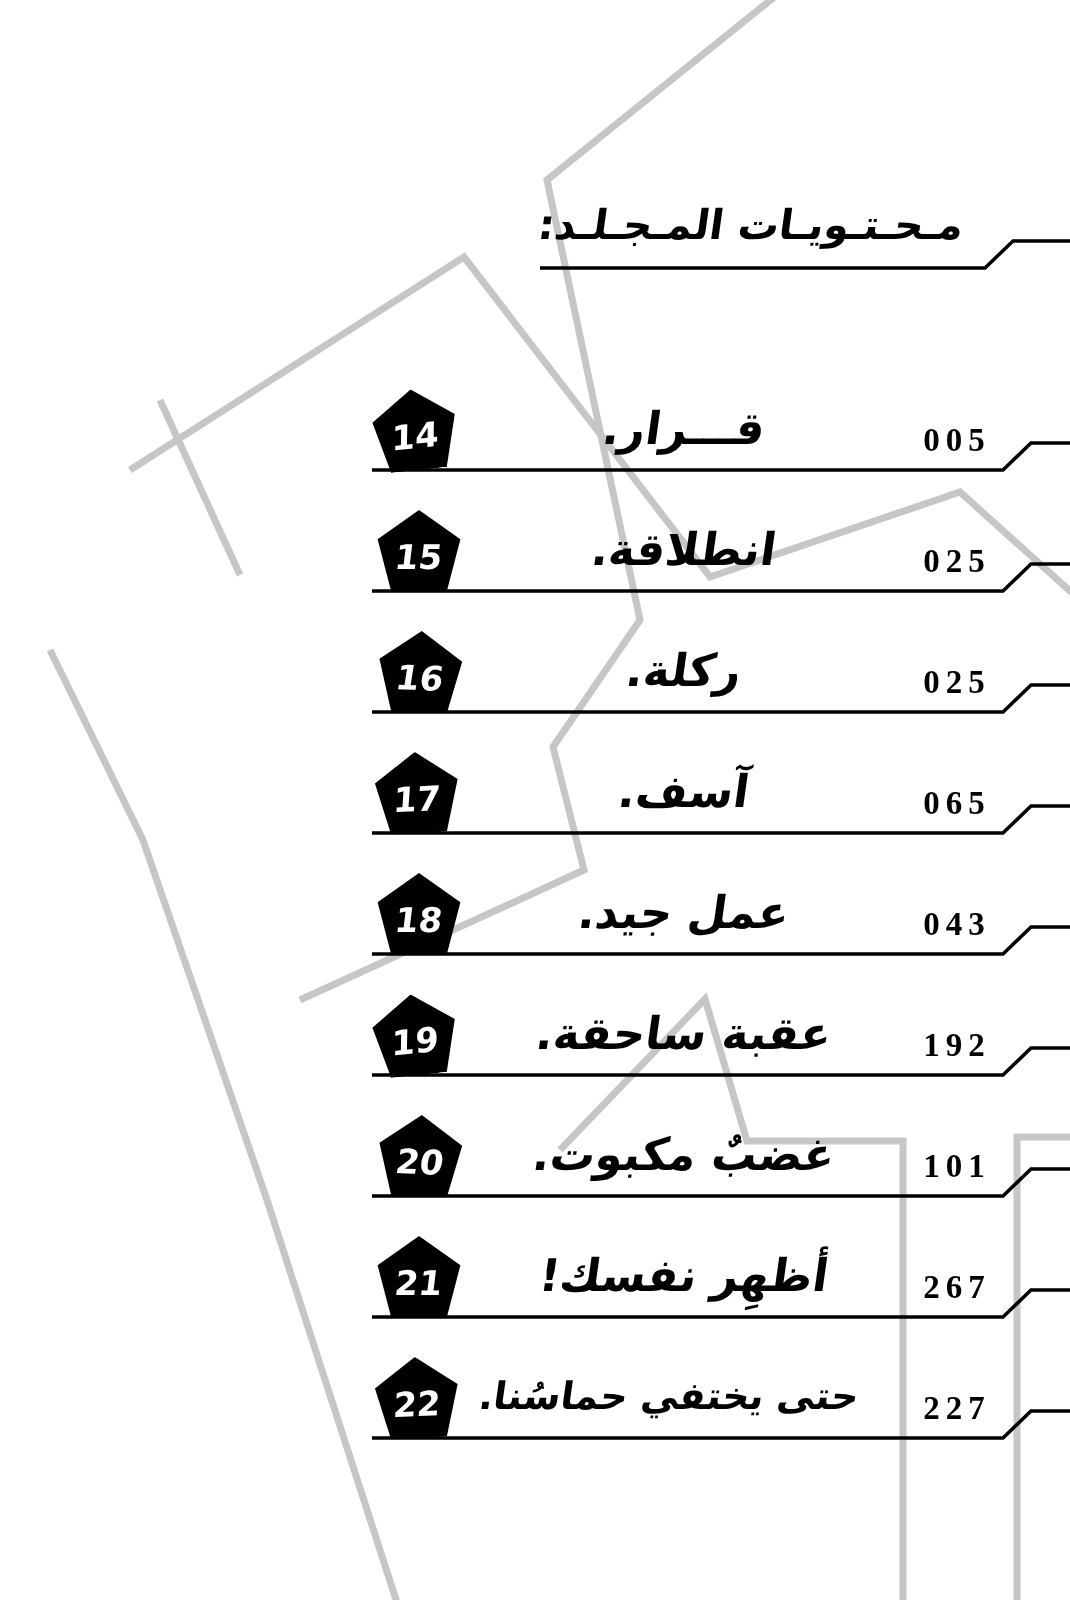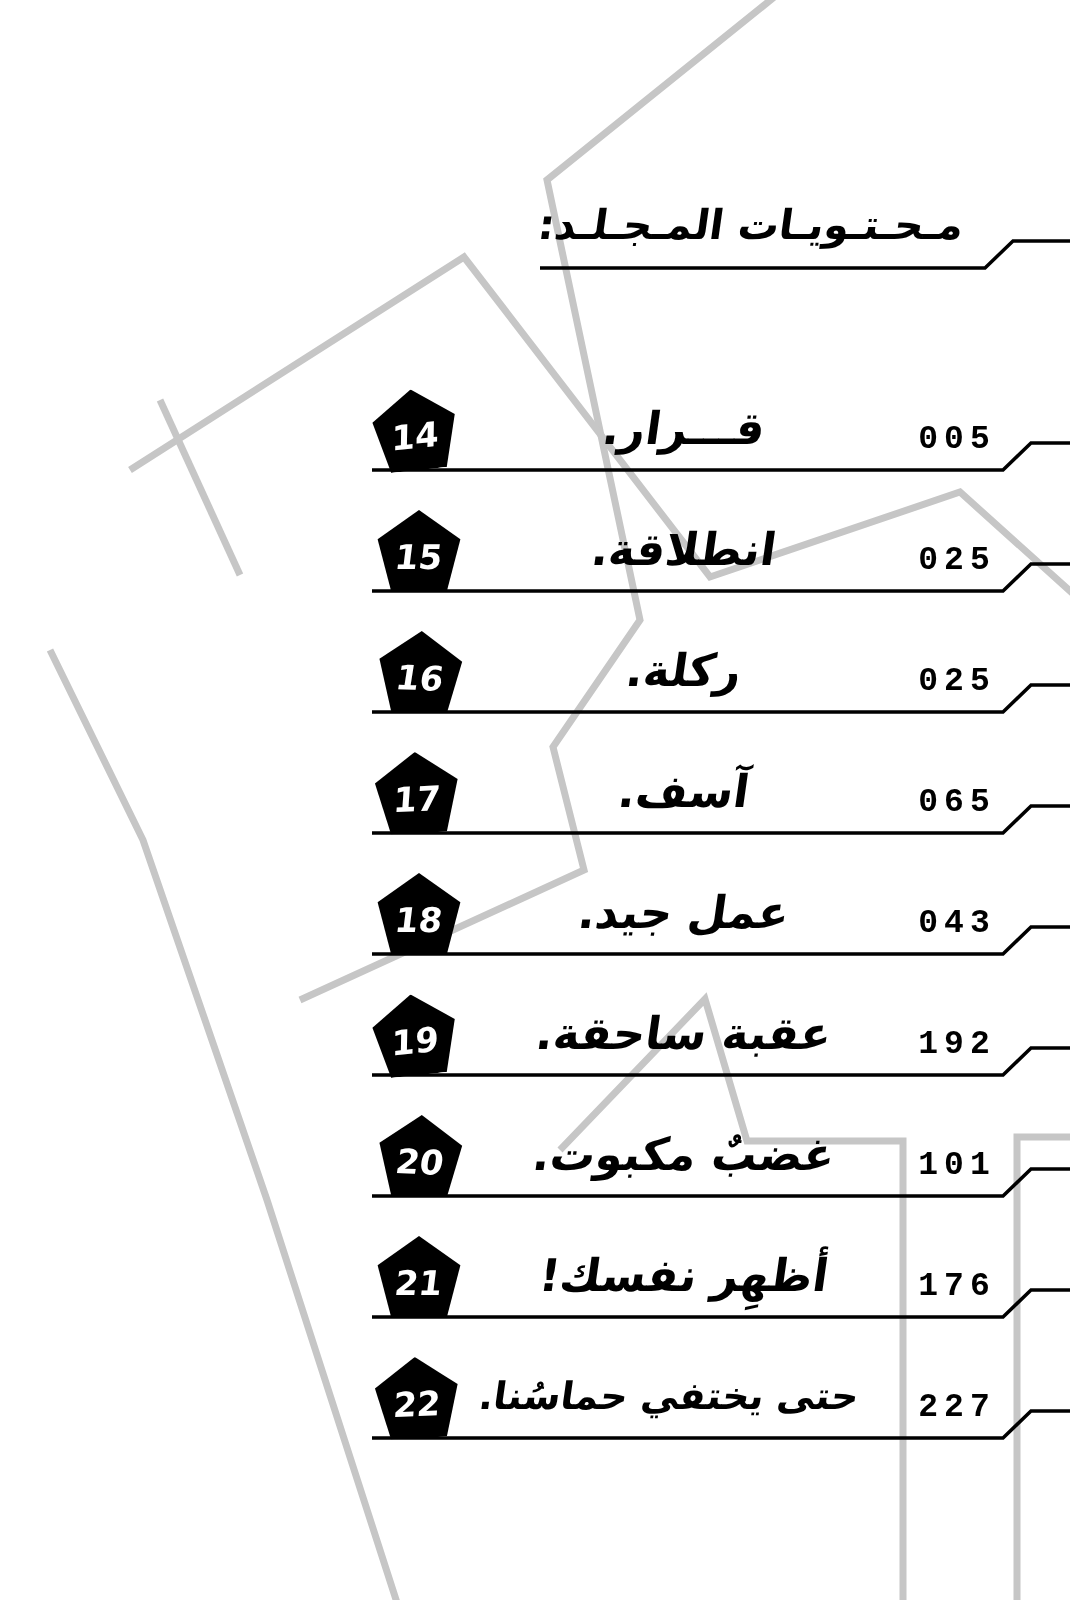--- a/index.html
+++ b/index.html
@@ -33,21 +33,21 @@
   .title{
     position:absolute;left:458px;width:452px;bottom:6px;height:72px;
     display:flex;align-items:center;justify-content:center;
     font-size:45px;font-weight:bold;direction:rtl;white-space:nowrap;
     transform:skewX(-8deg);
   }
   .row.long .title{font-size:38px;left:418px;width:502px}
   .pagenum{
     position:absolute;left:898px;width:112px;bottom:11px;height:38px;
     line-height:38px;text-align:center;
-    font-family:Liberation Mono, monospace;font-weight:900;
+    font-family:Liberation Serif, serif;font-weight:900;
     font-size:33px;letter-spacing:6px;text-indent:6px;
   }
 </style>
 </head>
 <body>
 
 <svg class="layer" width="1070" height="1600" viewBox="0 0 1070 1600">
   <g stroke="#c6c6c6" stroke-width="7" fill="none" stroke-linejoin="miter">
     <path d="M778,-6 L547,180 L640,620 L553,747 L584,870 L300,1000"></path>
     <path d="M130,470 L464,257 L710,577 L960,492 L1080,600"></path>
@@ -181,21 +181,21 @@
       <span>20</span>
     </div>
   <div class="title">غضبٌ مكبوت.</div>
   <div class="pagenum">101</div>
 </div>
 <div class="row" style="top:1205px">
   <div class="badge">
       <span>21</span>
     </div>
   <div class="title">أظهِر نفسك!</div>
-  <div class="pagenum">176</div>
+  <div class="pagenum">267</div>
 </div>
 <div class="row long" style="top:1326px">
   <div class="badge rotC">
       <span>22</span>
     </div>
   <div class="title">حتى يختفي حماسُنا.</div>
   <div class="pagenum">227</div>
 </div>
 
 </body></html>

